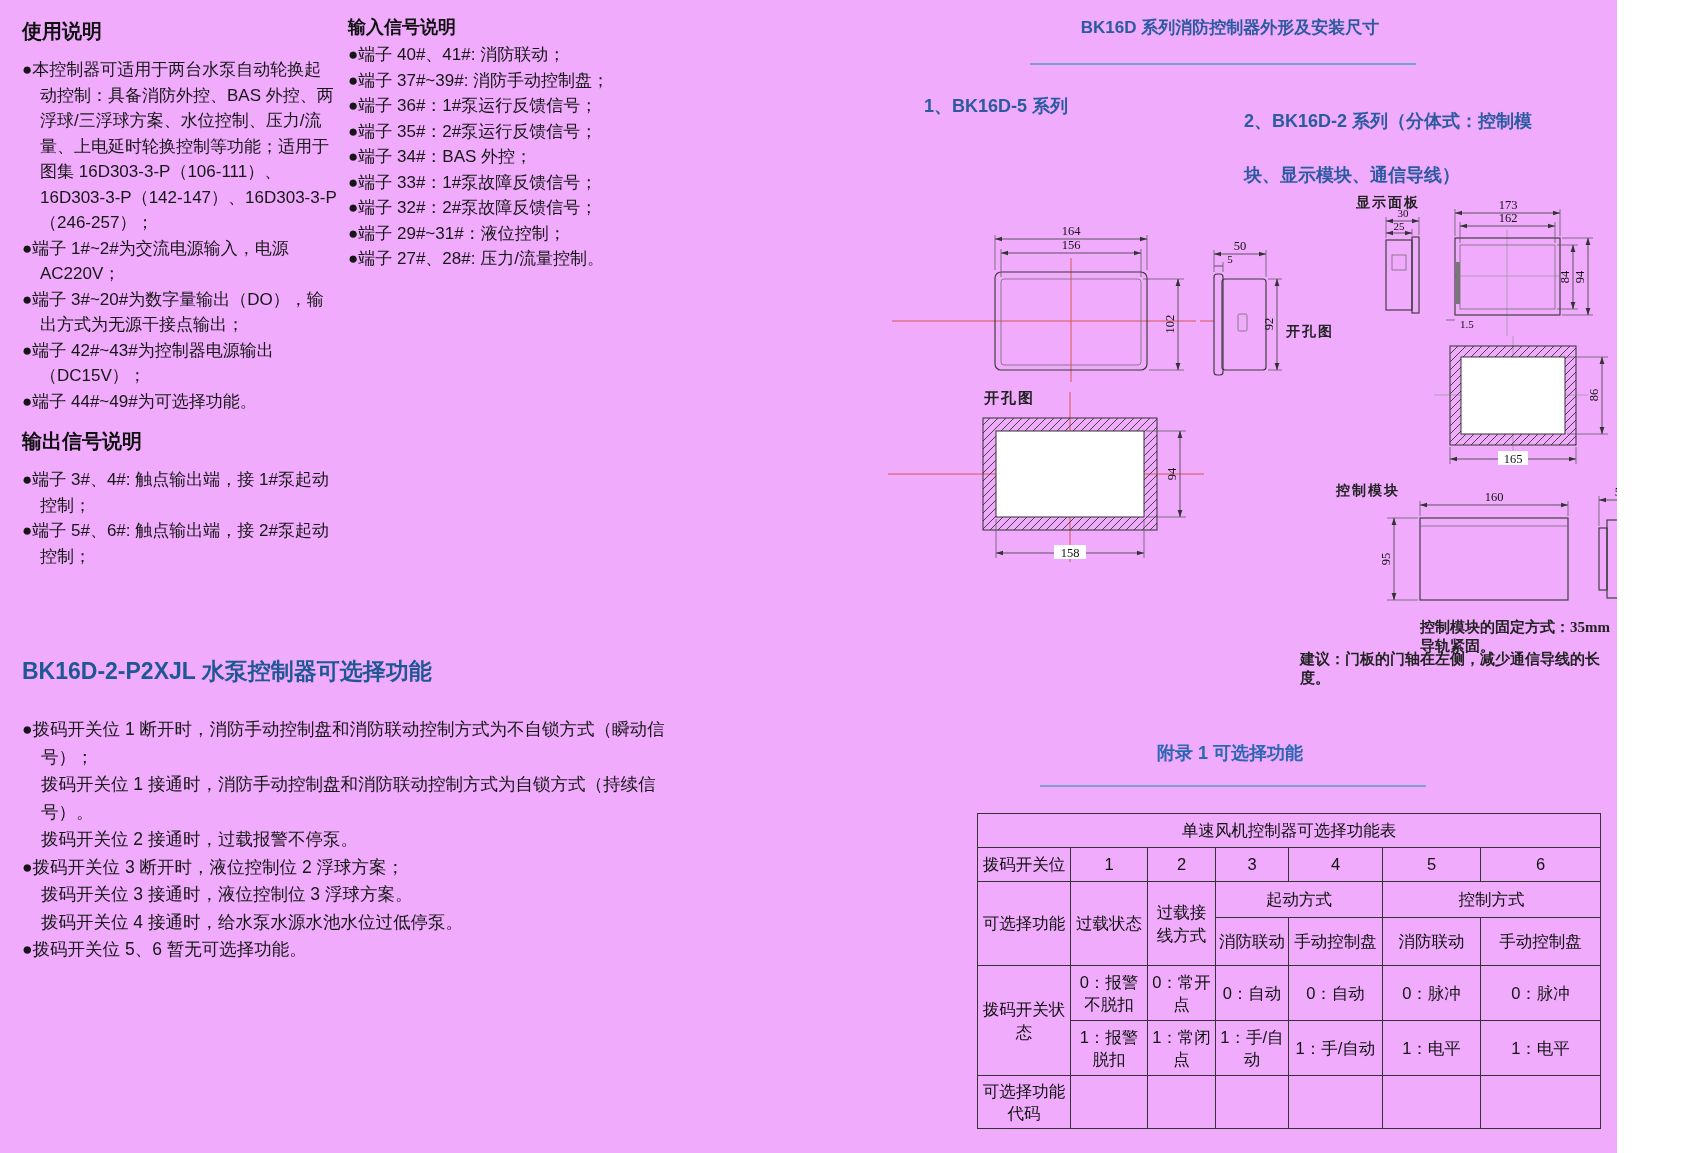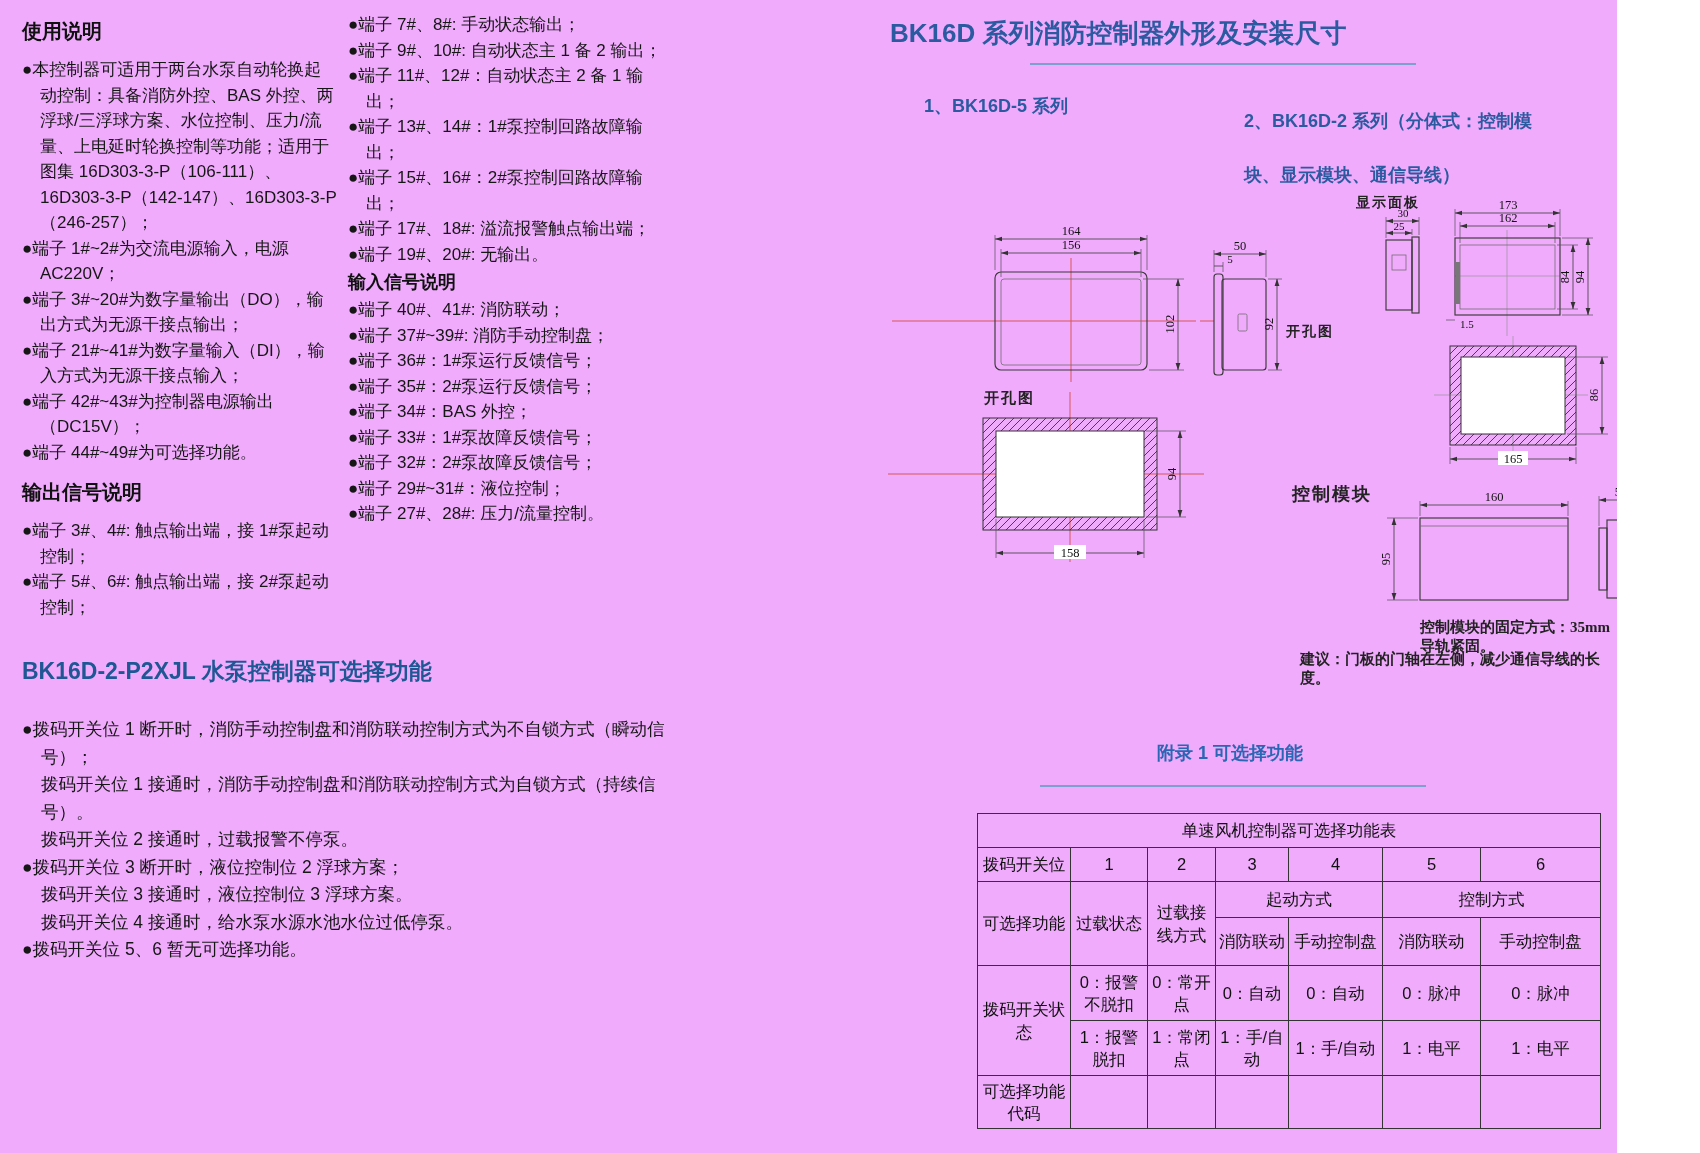--- a/index.html
+++ b/index.html
@@ -17,22 +17,22 @@
   .bigblue{position:absolute;left:22px;top:656px;margin:0;font-size:23px;font-weight:bold;
            color:#1f5795;}
   .optblock{position:absolute;left:22px;top:716px;width:650px;}
   .opt p{margin:0;font-size:17.5px;line-height:27.5px;}
   .opt .l1{padding-left:19px;text-indent:-19px;}
   .opt .l2{padding-left:19px;}
   .opt .l2:empty{display:none;}
   .footnote{margin:1px 0 0 0;font-size:17.5px;line-height:27.5px;}
 
   
-  .main-title{position:absolute;left:890px;top:16px;width:680px;margin:0;
-              font-size:26px;font-weight:bold;color:#2c5aa0;}
+  .main-title{position:absolute;left:890px;top:16px;width:680px;text-align:center;margin:0;
+              font-size:17px;font-weight:bold;color:#2c5aa0;}
   .rule{position:absolute;height:2px;background:#7ba2cf;}
   .rule1{left:1030px;top:63px;width:386px;}
   .rule2{left:1040px;top:785px;width:386px;}
   .s1-title{position:absolute;left:924px;top:94px;margin:0;font-size:18px;font-weight:bold;color:#2c5aa0;}
   .s2-title{position:absolute;left:1244px;top:94px;width:296px;margin:0;font-size:18px;
             font-weight:bold;color:#2c5aa0;line-height:54px;}
   .appendix-title{position:absolute;left:1000px;top:741px;width:460px;text-align:center;margin:0;
                   font-size:18px;font-weight:bold;color:#2a66b3;}
 
   
@@ -80,44 +80,33 @@
     </defs>
   </svg>
 
   <section class="col1">
     <h2 class="sec">使用说明</h2>
     <div>
 
     <p class="li">●本控制器可适用于两台水泵自动轮换起动控制：具备消防外控、BAS 外控、两浮球/三浮球方案、水位控制、压力/流量、上电延时轮换控制等功能；适用于图集 16D303-3-P（106-111）、16D303-3-P（142-147）、16D303-3-P（246-257）；</p>
         <p class="li">●端子 1#~2#为交流电源输入，电源 AC220V；</p>
         <p class="li">●端子 3#~20#为数字量输出（DO），输出方式为无源干接点输出；</p>
-        <p class="li">●端子 21#~41#为数字量输入（DI），输入方式为无源干接点输入；</p>
         <p class="li">●端子 42#~43#为控制器电源输出（DC15V）；</p>
         <p class="li">●端子 44#~49#为可选择功能。</p>
       </div>
     <div class="gap"></div>
     <h2 class="sec">输出信号说明</h2>
     <div>
 
     <p class="li">●端子 3#、4#: 触点输出端，接 1#泵起动控制；</p>
         <p class="li">●端子 5#、6#: 触点输出端，接 2#泵起动控制；</p>
       </div>
   </section>
 
   <section class="col2">
-    <div>
-
-    <p class="li">●端子 7#、8#: 手动状态输出；</p>
-        <p class="li">●端子 9#、10#: 自动状态主 1 备 2 输出；</p>
-        <p class="li">●端子 11#、12#：自动状态主 2 备 1 输出；</p>
-        <p class="li">●端子 13#、14#：1#泵控制回路故障输出；</p>
-        <p class="li">●端子 15#、16#：2#泵控制回路故障输出；</p>
-        <p class="li">●端子 17#、18#: 溢流报警触点输出端；</p>
-        <p class="li">●端子 19#、20#: 无输出。</p>
-      </div>
     <h2 class="sec2">输入信号说明</h2>
     <div>
 
     <p class="li">●端子 40#、41#: 消防联动；</p>
         <p class="li">●端子 37#~39#: 消防手动控制盘；</p>
         <p class="li">●端子 36#：1#泵运行反馈信号；</p>
         <p class="li">●端子 35#：2#泵运行反馈信号；</p>
         <p class="li">●端子 34#：BAS 外控；</p>
         <p class="li">●端子 33#：1#泵故障反馈信号；</p>
         <p class="li">●端子 32#：2#泵故障反馈信号；</p>
@@ -294,21 +283,21 @@
     </g>
     <g>
       <line class="dim" x1="174" y1="21" x2="174" y2="98" marker-start="url(#arr)" marker-end="url(#arr)"></line>
       <line class="dim" x1="22" y1="123" x2="148" y2="123" marker-start="url(#arr)" marker-end="url(#arr)"></line>
     </g>
     <text class="dim-t" x="170" y="59" text-anchor="middle" transform="rotate(-90 170 59)">86</text>
     <rect x="70" y="115" width="30" height="14" fill="#fff"></rect>
     <text class="dim-t" x="85" y="127" text-anchor="middle">165</text>
   </svg>
 
-  <p class="cad-label" style="left:1292px;top:482px;font-size:18px;">控制模块</p>
+  <p class="cad-label" style="left:1336px;top:482px;font-size:14px;">控制模块</p>
   <svg style="left:1273px;top:476px;" width="420" height="145" viewBox="0 0 420 145">
     <rect class="cad" x="147" y="42" width="148" height="82"></rect>
     <line class="cadthin" x1="147" y1="50" x2="295" y2="50"></line>
     <g class="ext">
       <line x1="147" y1="40" x2="147" y2="25"></line>
         <line x1="295" y1="40" x2="295" y2="25"></line>
       <line x1="145" y1="42" x2="114" y2="42"></line>
         <line x1="145" y1="124" x2="114" y2="124"></line>
     </g>
     <g>

